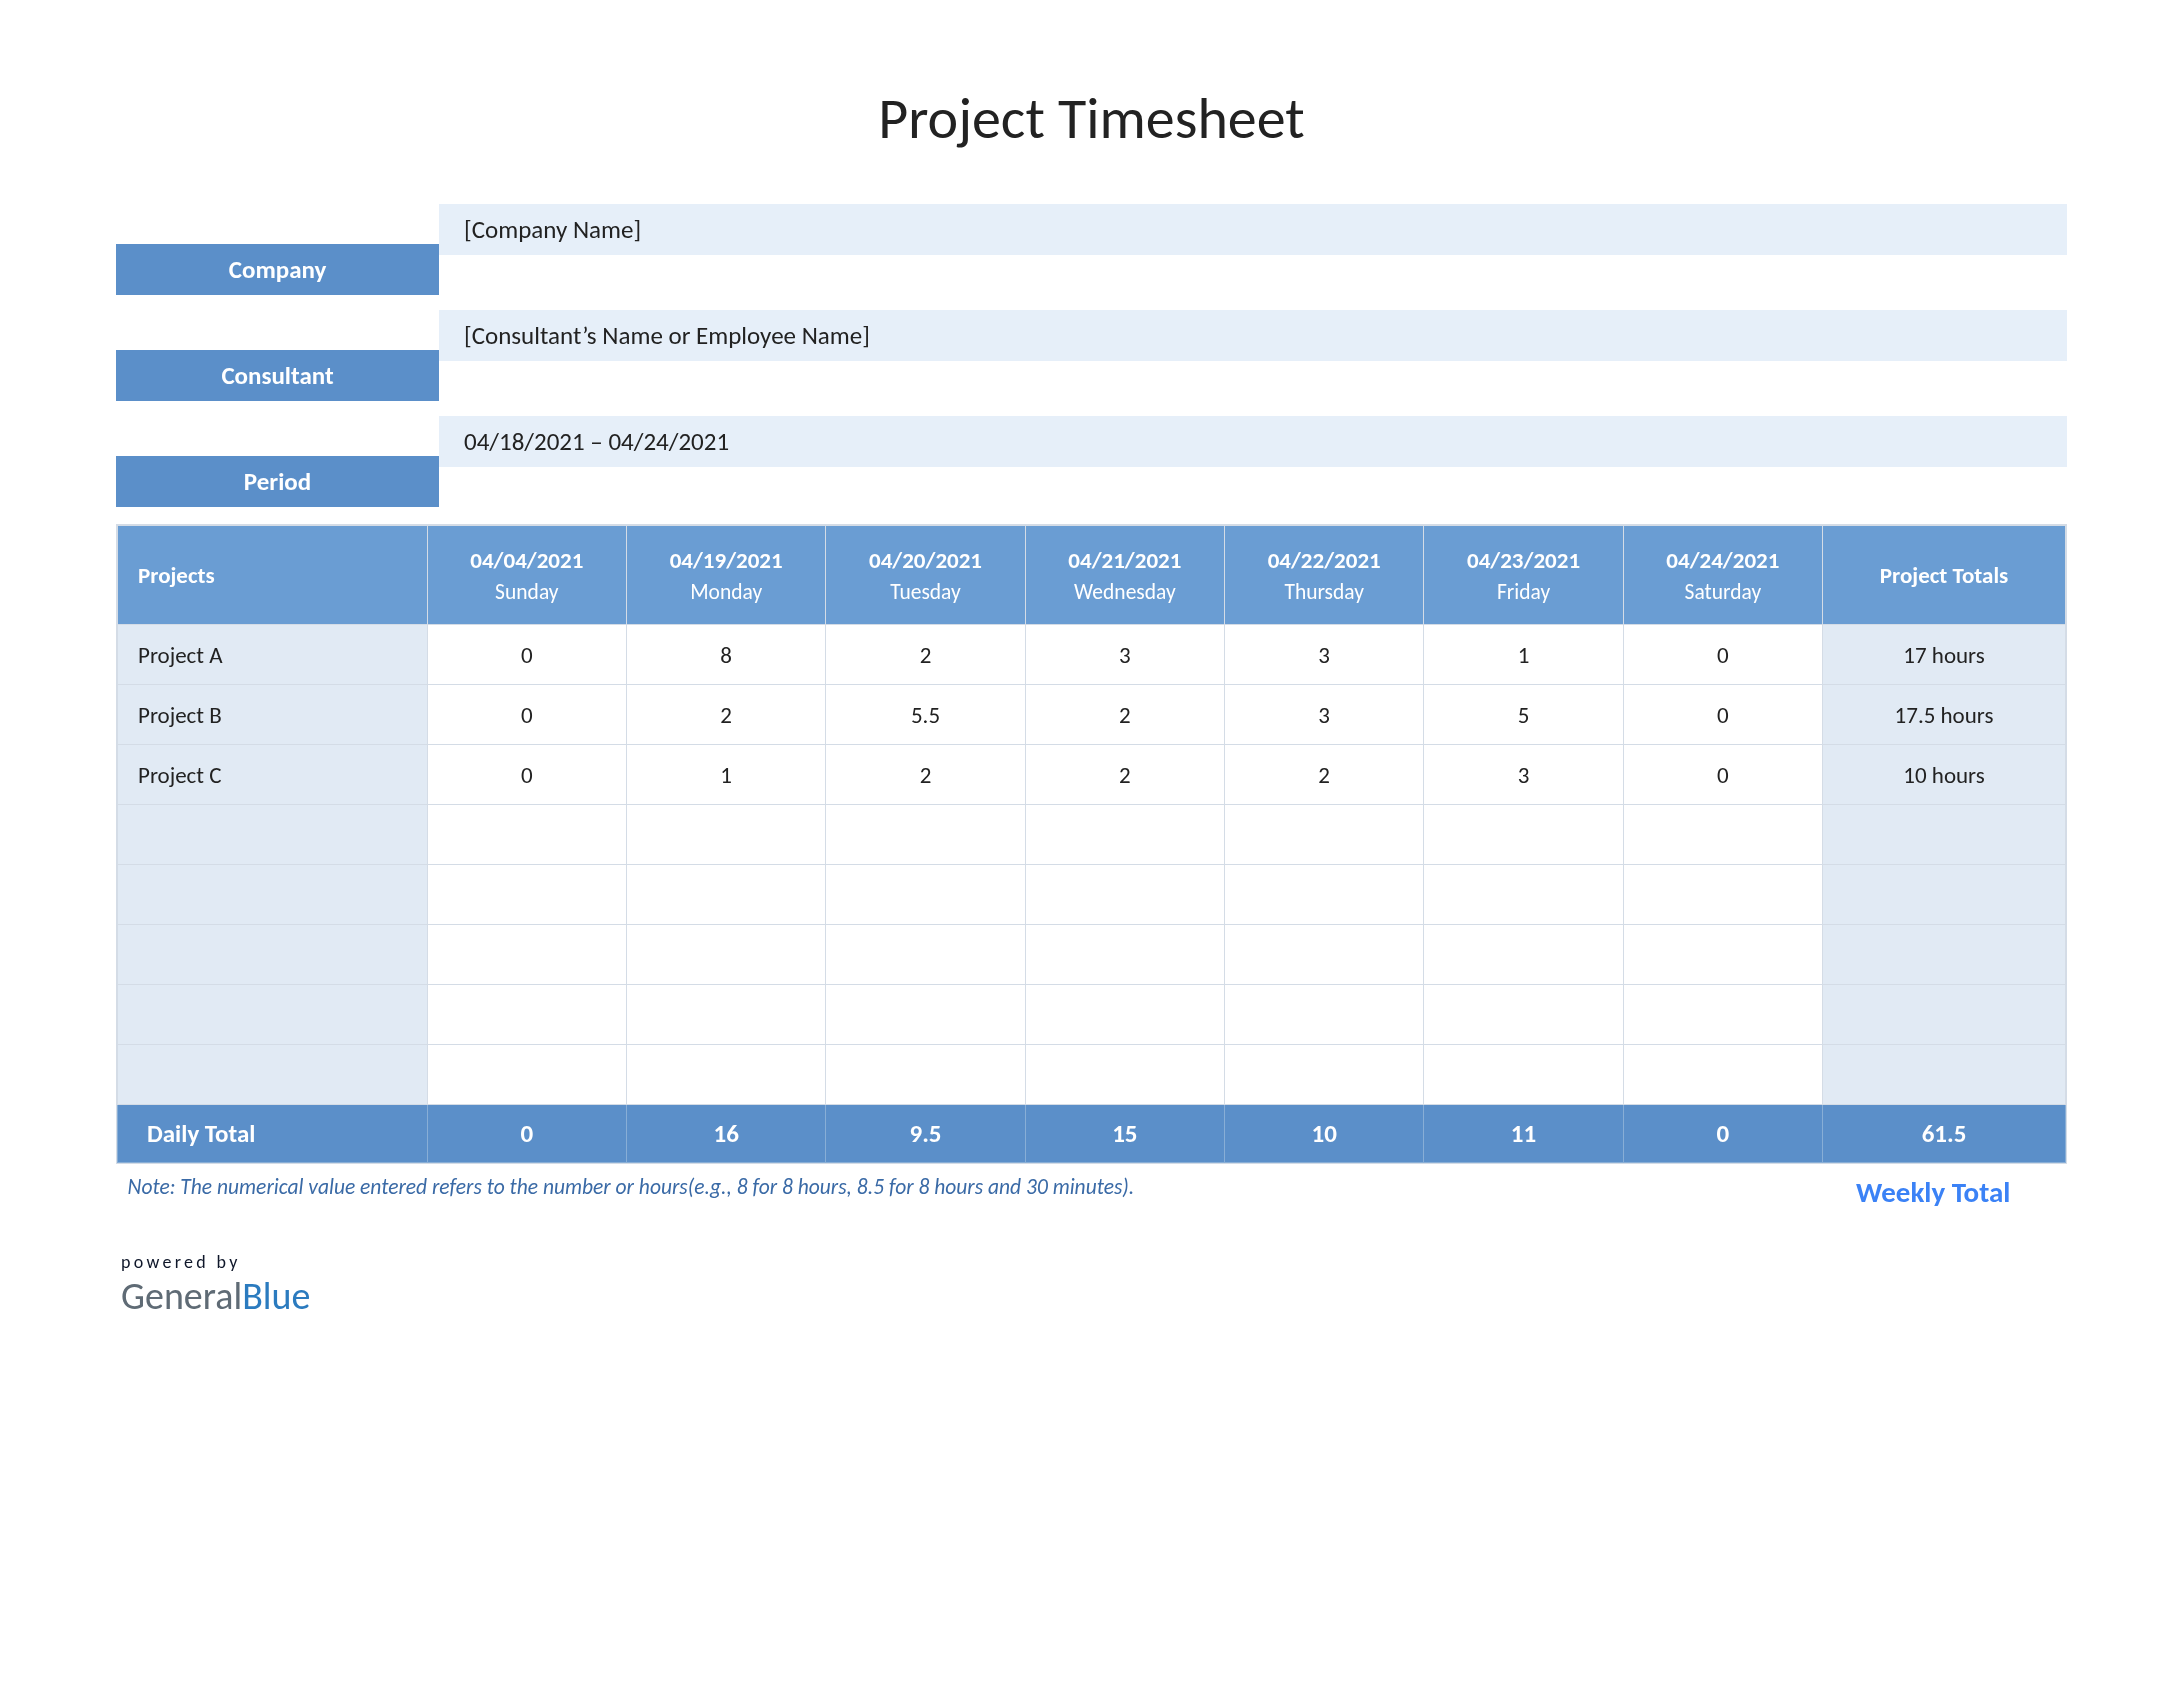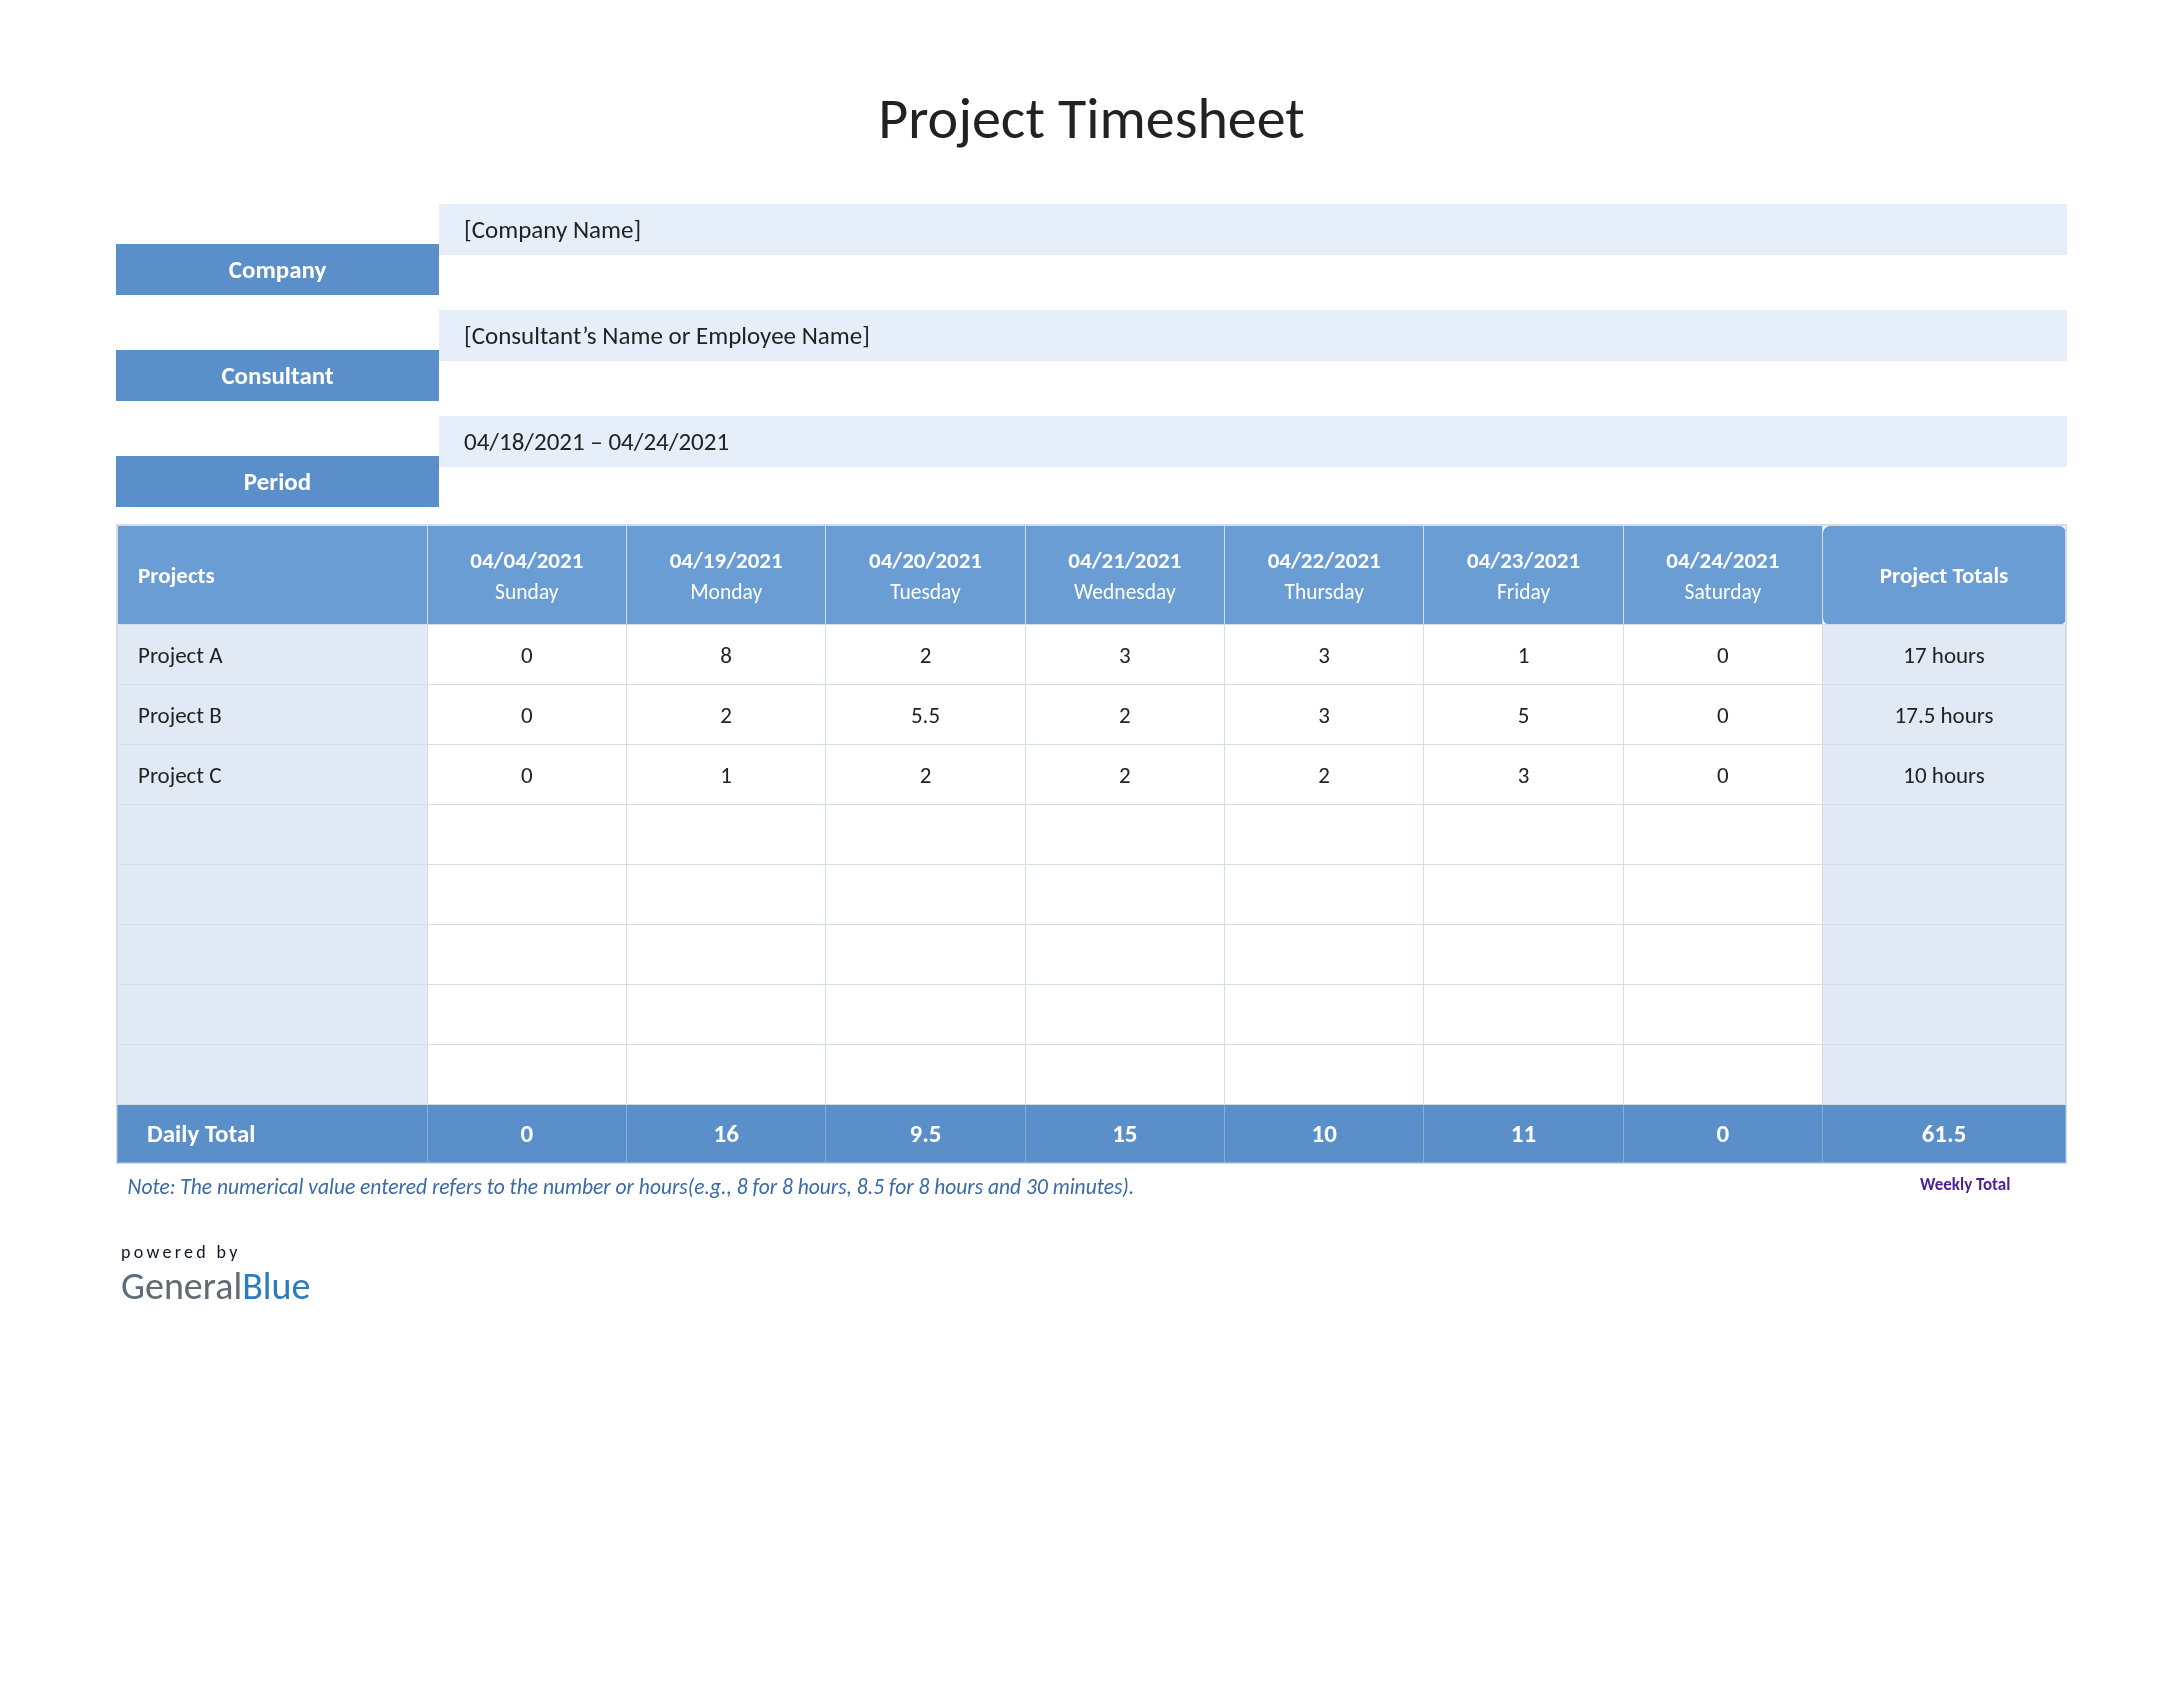--- a/index.html
+++ b/index.html
@@ -89,21 +89,20 @@
     font-weight: 400;
     font-size: 21.5px;
     margin-top: 5px;
   }
   .timesheet th.projects-head {
     text-align: left;
     padding-left: 20px;
   }
   .timesheet th.totals-head {
     text-align: center;
-    border-radius: 7px;
   }
   .timesheet .col-projects { width: 306px; }
   .timesheet .col-day { width: 197px; }
   .timesheet .col-total { width: 240px; }
 
   .timesheet tbody td.proj-name {
     text-align: left;
     padding-left: 20px;
     background: #e1eaf4;
   }
@@ -140,22 +139,22 @@
     margin-top: 10px;
     padding: 0 6.6px 0 11.6px;
   }
   .note {
     font-style: italic;
     color: #3a6aa6;
     font-size: 21.5px;
   }
   .weekly-total-label {
     font-weight: 700;
-    color: #4c1d95;
-    font-size: 17px;
+    color: #3b82f6;
+    font-size: 29px;
     padding-right: 50px;
   }
 
   
   .brand {
     margin-top: 41px;
     padding-left: 5px;
   }
   .brand .powered {
     color: #0f172a;

